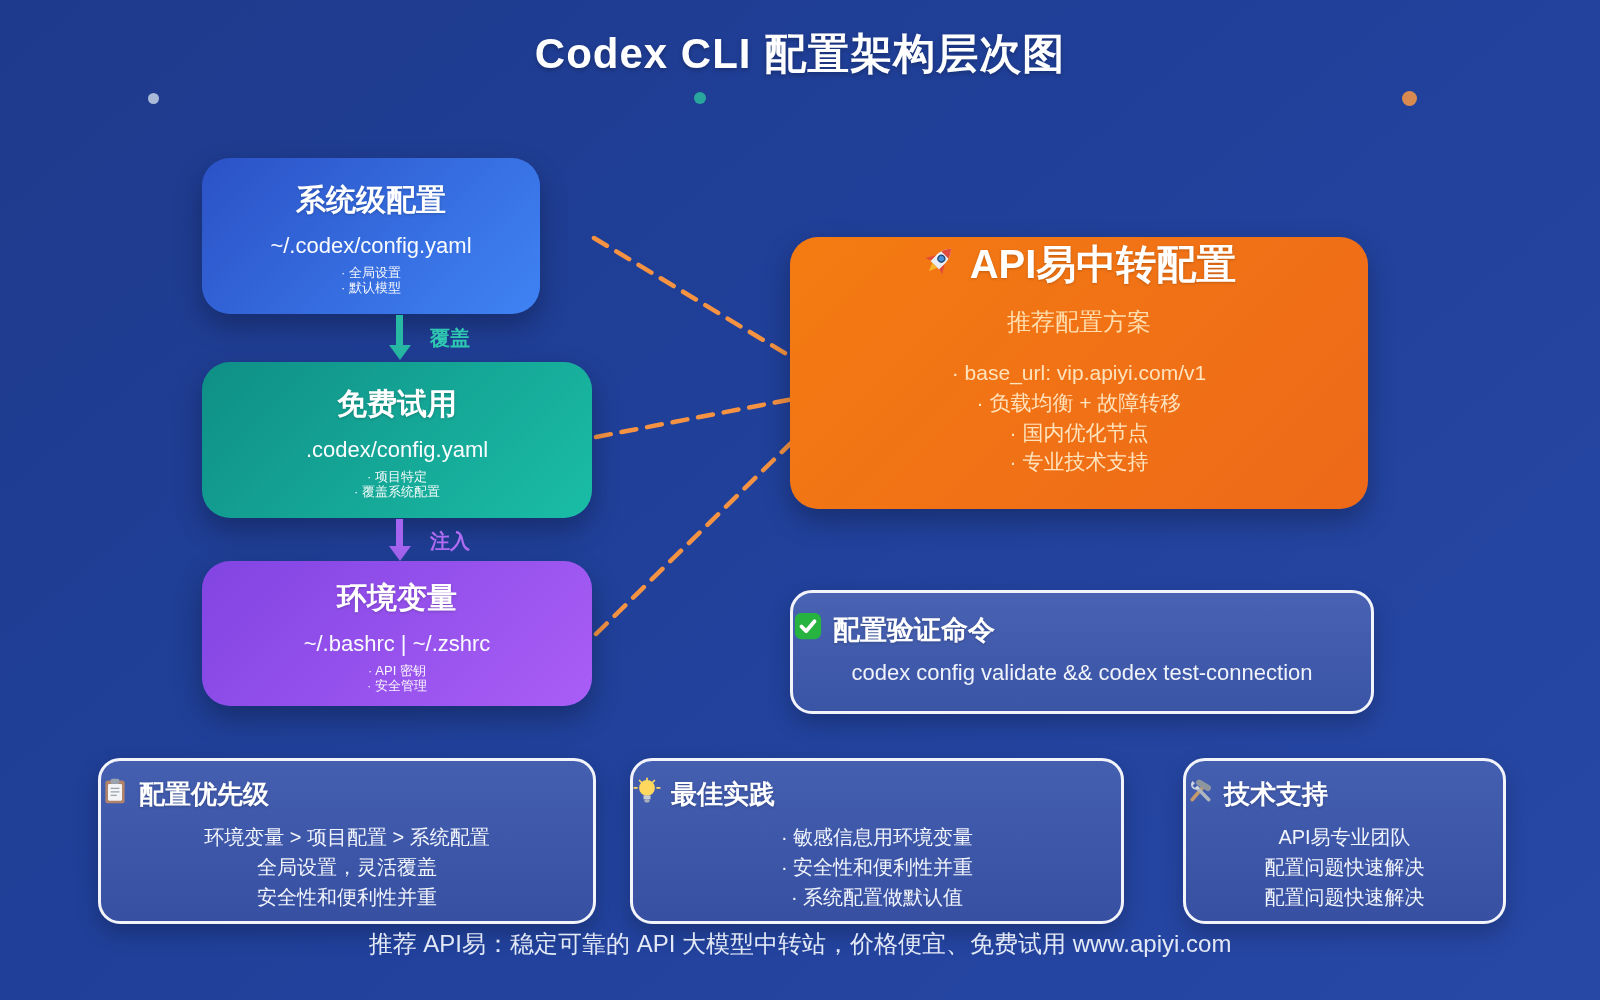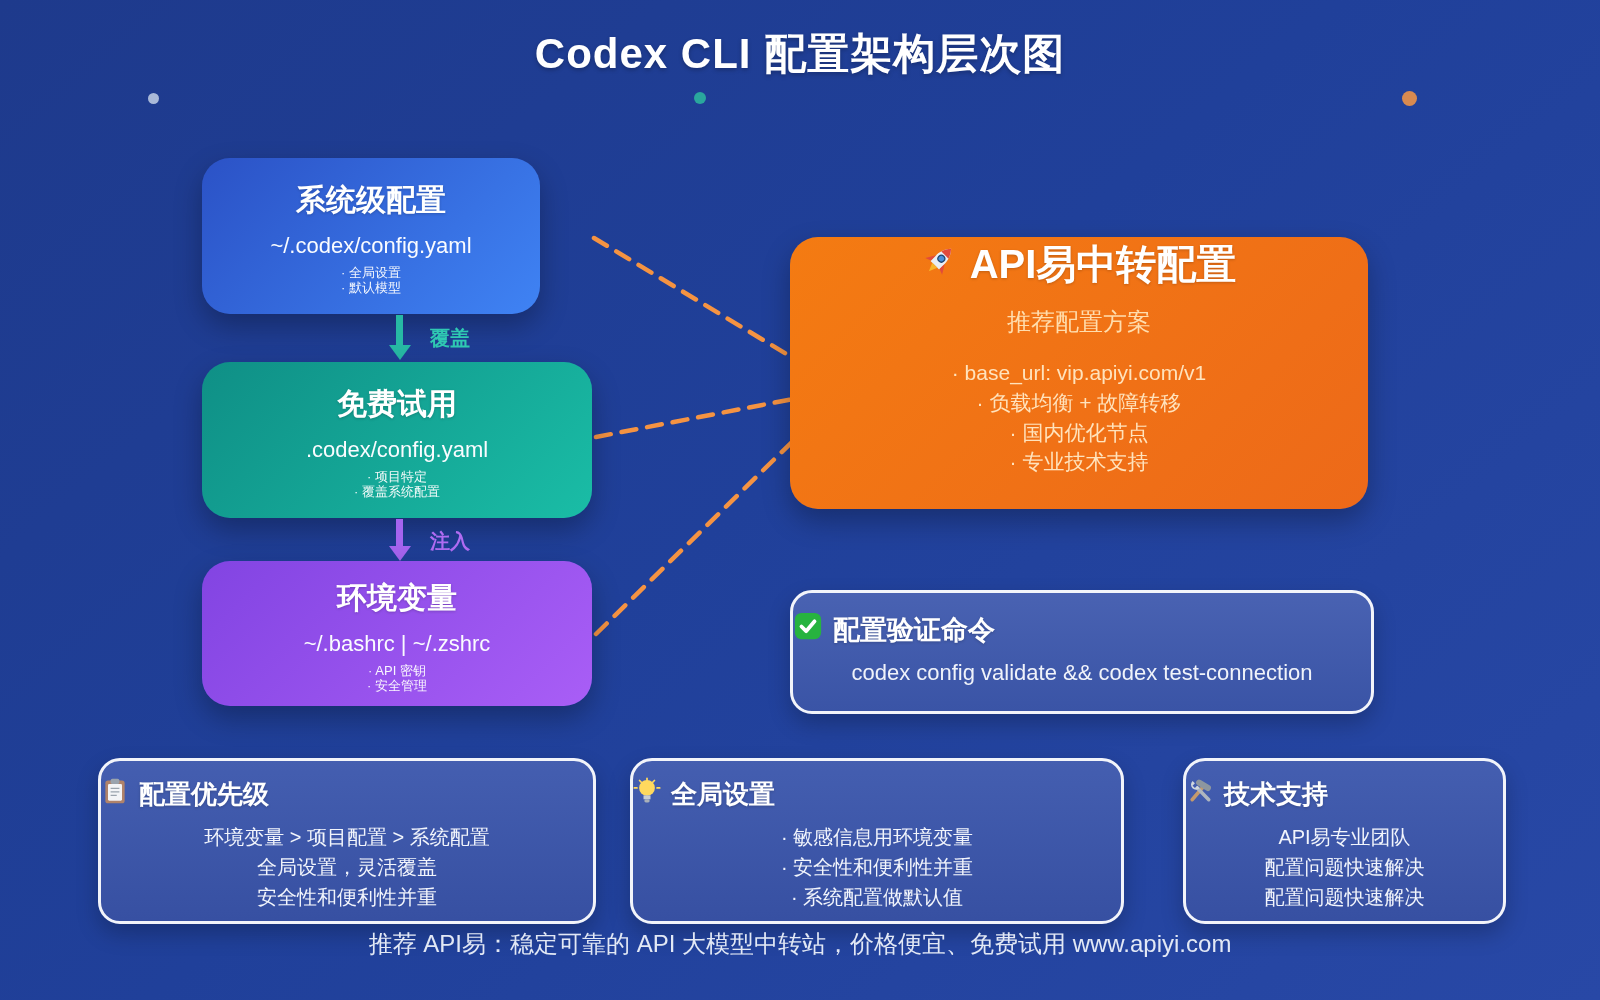--- a/index.html
+++ b/index.html
@@ -194,21 +194,21 @@
   <section class="panel panel-bottom panel-practices">
     <div class="panel-title-row">
       <span class="icon">
         <svg width="28" height="28" viewBox="0 0 32 32">
           <circle cx="16" cy="12.5" r="9" fill="#ffd95e"></circle>
           <path d="M16 1.5 v3 M4.5 12.5 h-3 M30.5 12.5 h-3 M7.5 4 l2 2 M24.5 4 l-2 2" stroke="#ffd95e" stroke-width="2" stroke-linecap="round"></path>
           <rect x="12" y="21" width="8" height="4.5" fill="#c8cdd4"></rect>
           <rect x="13" y="25.5" width="6" height="3.5" rx="1.7" fill="#aab1b9"></rect>
         </svg>
       </span>
-      <span>全局设置</span>
+      <span>最佳实践</span>
     </div>
     <div class="panel-lines">
       <div>· 敏感信息用环境变量</div>
       <div>· 安全性和便利性并重</div>
       <div>· 系统配置做默认值</div>
     </div>
   </section>
 
   <section class="panel panel-bottom panel-support">
     <div class="panel-title-row">

